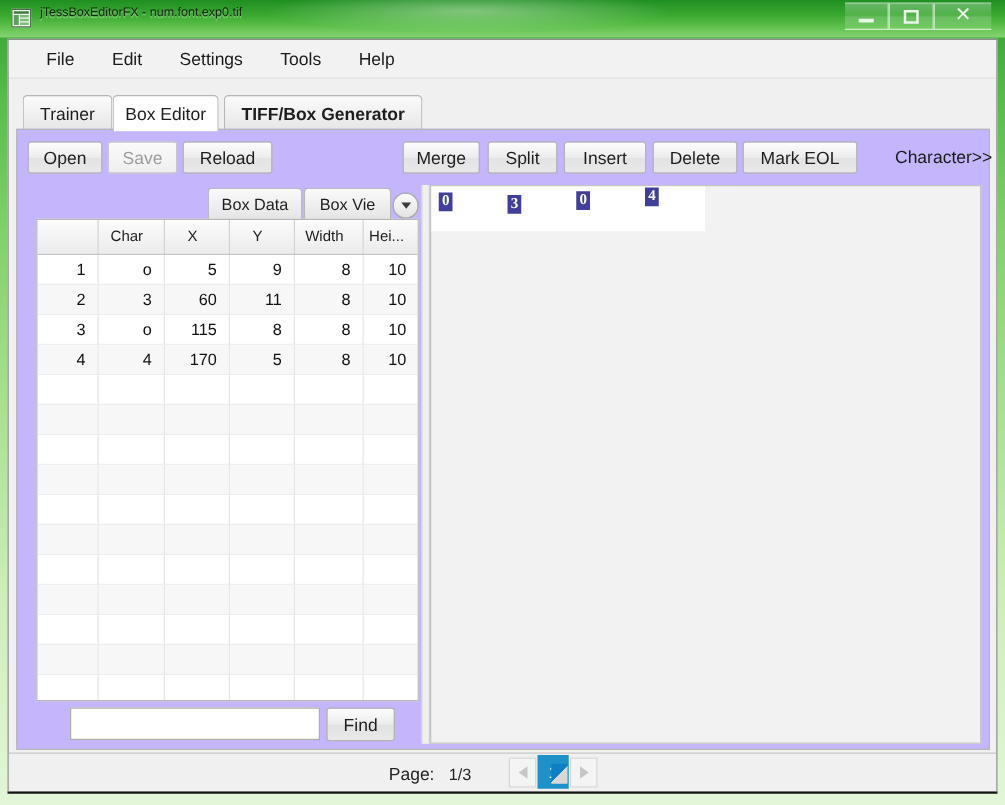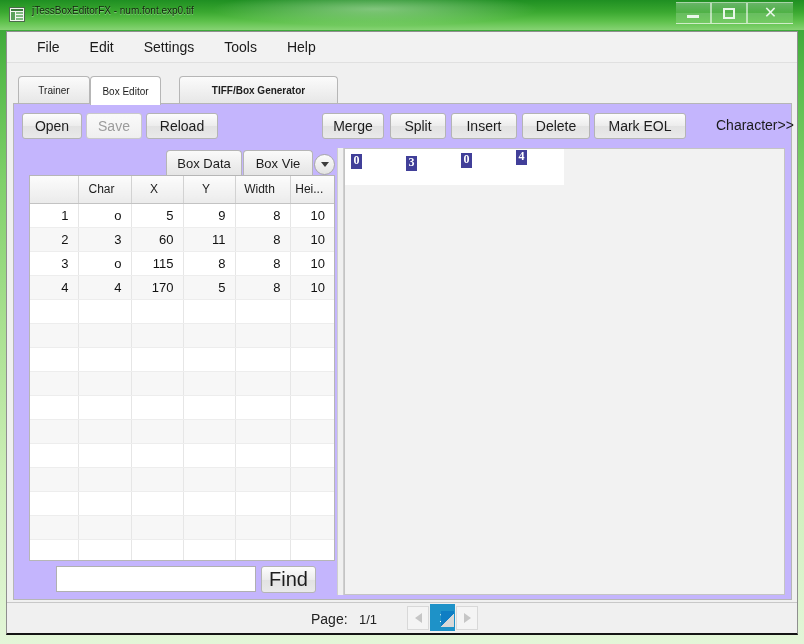--- a/index.html
+++ b/index.html
@@ -94,35 +94,35 @@
   .menu-item:first-child { margin-left: 18px; }
 
   
   #tab-strip {
     position: absolute; left: 0; top: 44px;
     width: 790px; height: 28px;
   }
   .tab {
     position: absolute; top: 0; height: 28px;
     box-sizing: border-box;
-    font-size: 10px; color: #1d1d1d;
+    font-size: 14px; color: #1d1d1d;
     display: flex; align-items: center; justify-content: center;
     border: 1px solid #b6b6b6;
     border-bottom: none;
     border-top-left-radius: 4px; border-top-right-radius: 4px;
     background: linear-gradient(to bottom, #fbfbfb 0%, #e6e6e6 100%);
   }
   .tab.selected {
     background: #ffffff;
     border-color: #b6b6b6;
     z-index: 3;
     height: 29px;
   }
   #tab-trainer  { left: 11px;  width: 72px; }
-  #tab-boxeditor{ left: 83px;  width: 71px; }
+  #tab-boxeditor{ left: 83px;  width: 85px; }
   #tab-tiffbox  { left: 172px; width: 159px; font-weight: bold; }
 
   #tab-content {
     position: absolute; left: 6px; top: 71px;
     width: 779px; height: 497px;
     background: #c4b5fd;
     border: 1px solid #b6b6b6;
     box-sizing: border-box;
   }
 
@@ -246,21 +246,21 @@
     border: 1px solid #b0b0b0;
     font-size: 13px; color: #111;
     padding: 0 5px;
     outline: none;
     font-family: "Liberation Sans", sans-serif;
   }
   #btn-find {
     position: absolute; left: 232px; top: 0;
     width: 55px; height: 27px;
     box-sizing: border-box;
-    font-size: 20px; color: #1d1d1d;
+    font-size: 14px; color: #1d1d1d;
     display: flex; align-items: center; justify-content: center;
     border: 1px solid #b4b4b4;
     border-radius: 3px;
     background: linear-gradient(to bottom, #fdfdfd 0%, #ececec 50%, #e2e2e2 51%, #e9e9e9 100%);
   }
 
   
   #splitter {
     position: absolute; left: 323px; top: 44px;
     width: 7px; height: 447px;
@@ -574,21 +574,21 @@
         <div class="glyph-box" style="left: 6px; top: 5px; width: 11px; height: 15px;">0</div>
             <div class="glyph-box" style="left: 61px; top: 7px; width: 11px; height: 15px;">3</div>
             <div class="glyph-box" style="left: 116px; top: 4px; width: 11px; height: 15px;">0</div>
             <div class="glyph-box" style="left: 171px; top: 1px; width: 11px; height: 15px;">4</div>
           </div>
       </div>
     </div>
 
     <div id="status-bar">
       <div id="page-label">Page:</div>
-      <div id="page-count">1/1</div>
+      <div id="page-count">1/3</div>
       <div class="pagebtn" id="page-prev">
         <span class="arw"></span>
       </div>
       <div id="page-current">1</div>
       <div class="pagebtn" id="page-next">
         <span class="arw"></span>
       </div>
     </div>
 
   </div>

